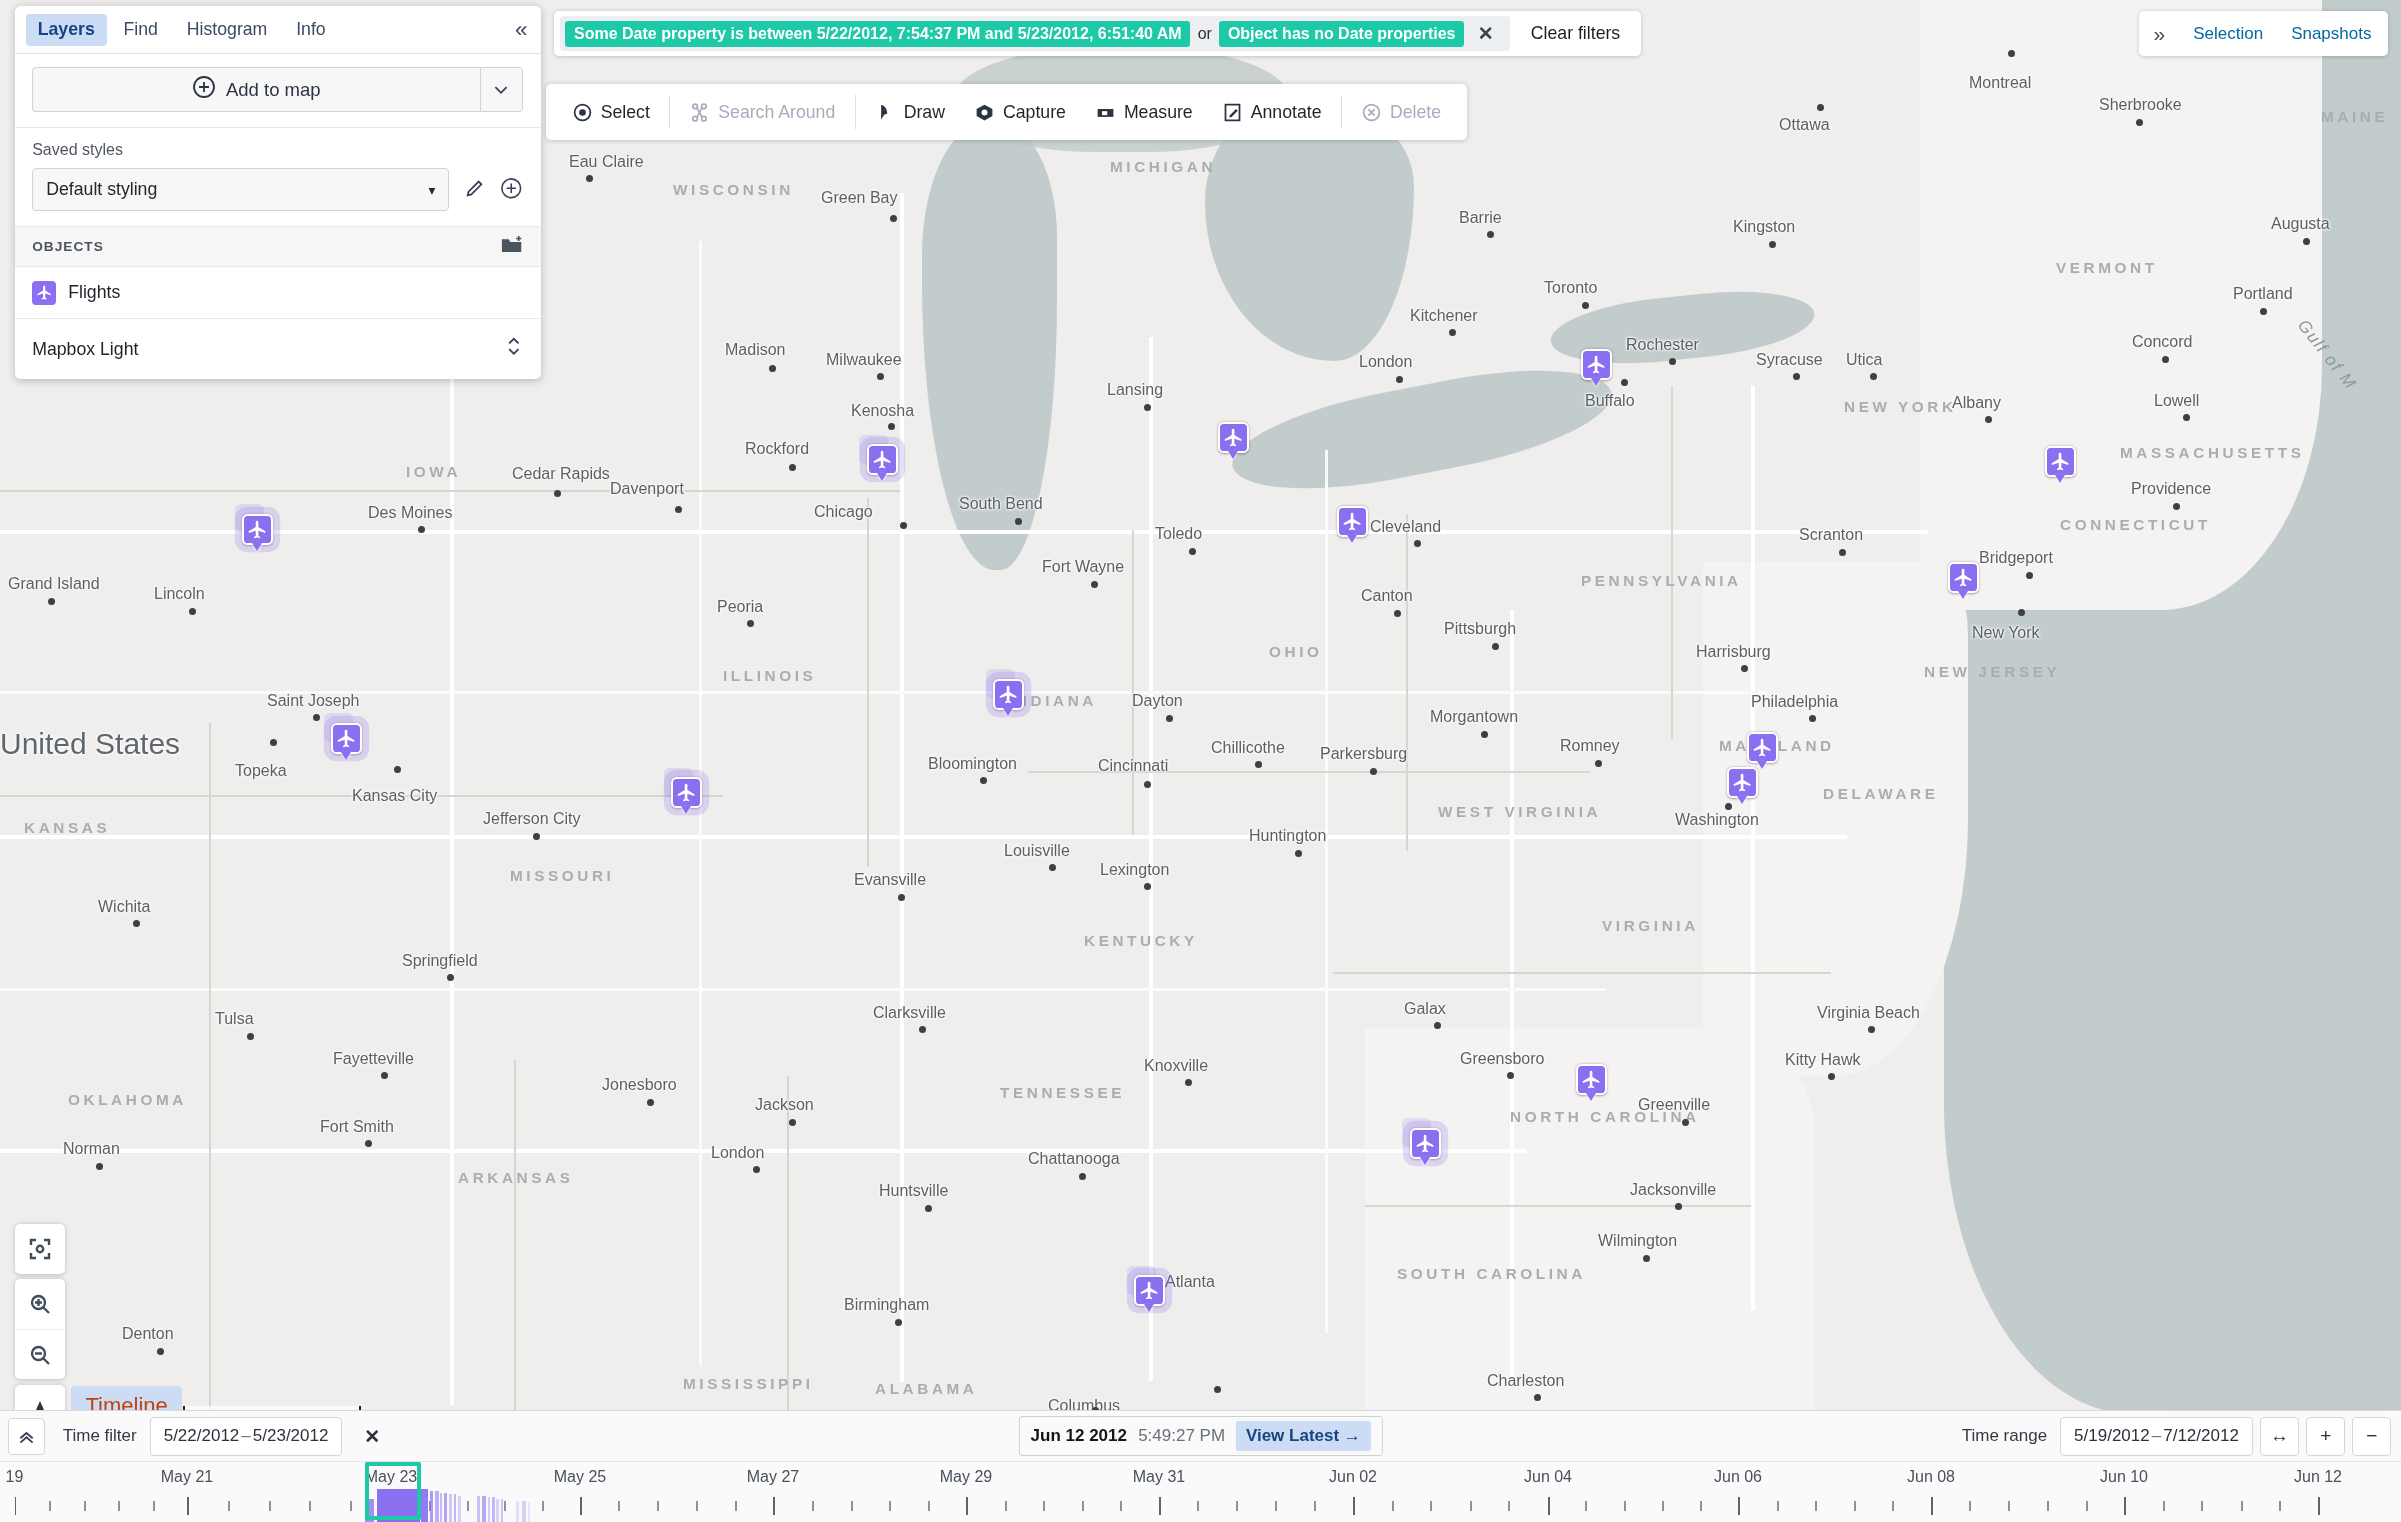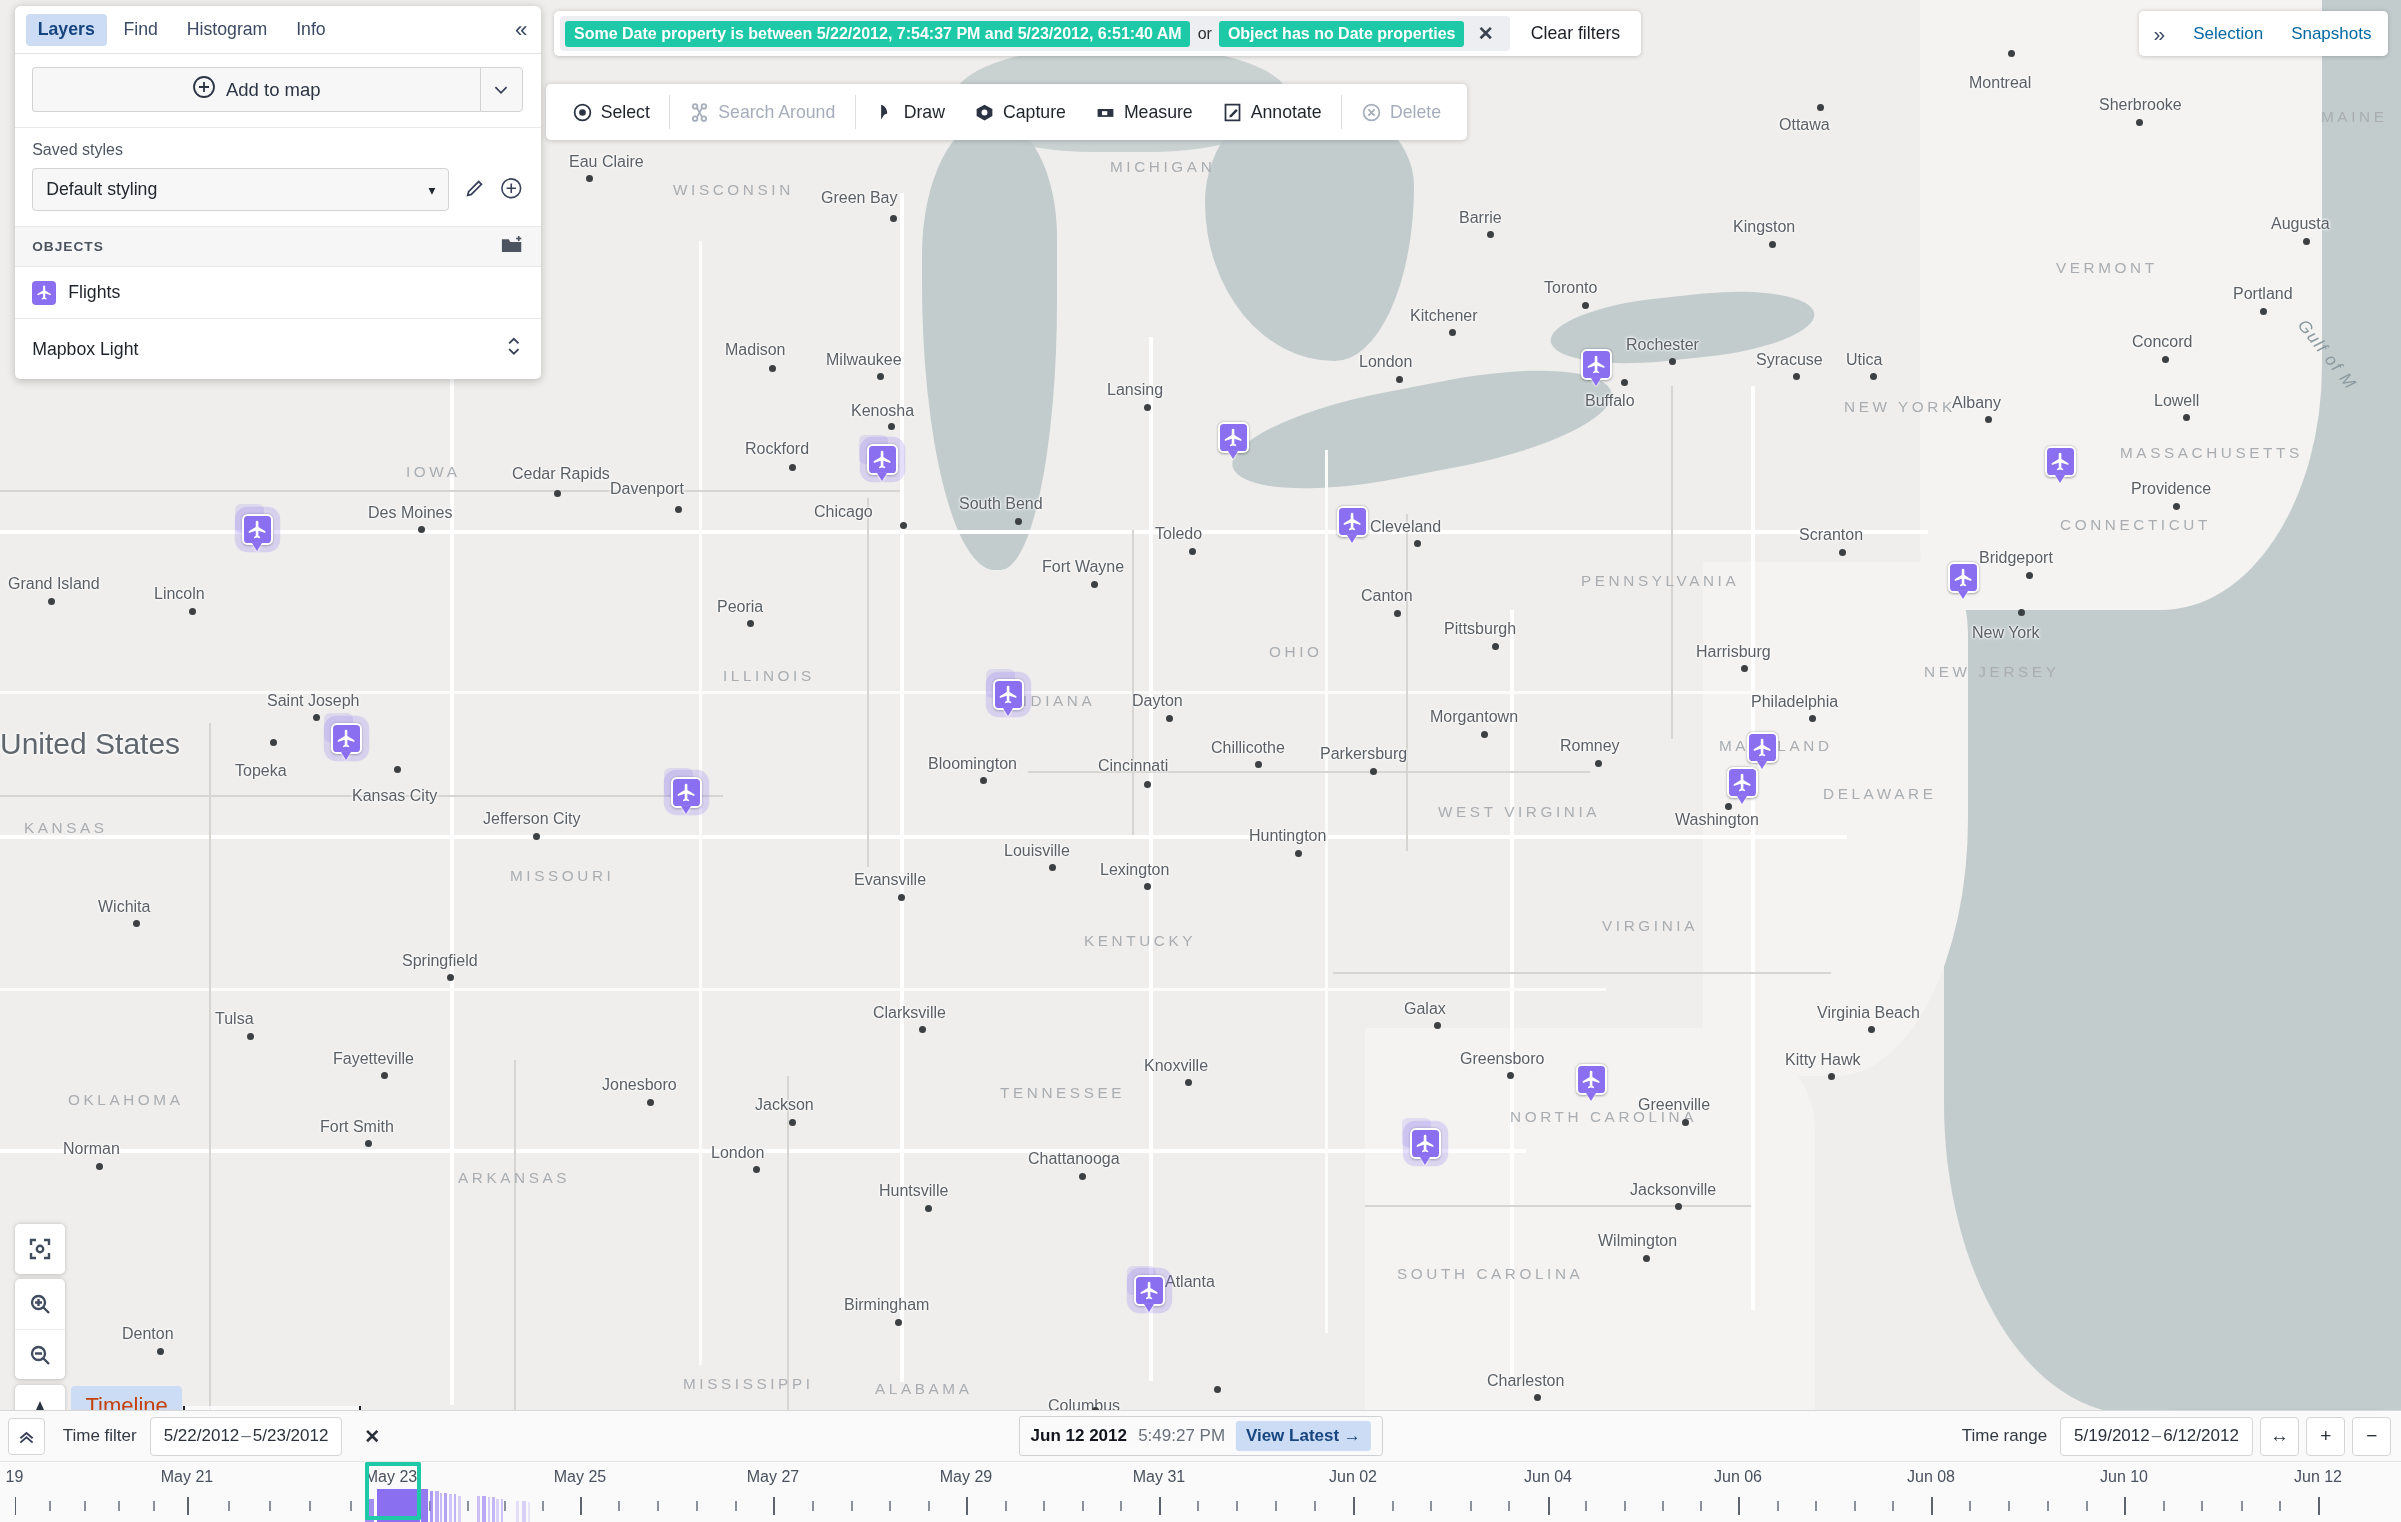--- a/index.html
+++ b/index.html
@@ -19,21 +19,21 @@
   }
   .water {
     position: absolute; background: #bfc9cb; opacity: .95;
   }
   .land-lt { position:absolute; background:#f4f3f1; }
   .road { position:absolute; background:#ffffff; }
   .road-thin { position:absolute; background:#fbfbfa; }
   .border { position:absolute; background:#d6d5d2; }
   .statelabel {
     position: absolute; color:#a9adb1; font-size:15.3px; letter-spacing:3.6px;
-    font-weight:400; white-space:nowrap; text-transform:uppercase;
+    font-weight:700; white-space:nowrap; text-transform:uppercase;
   }
   .citylabel {
     position:absolute; color:#5b6066; font-size:16px; white-space:nowrap;
     text-shadow: 0 0 2.4px #fff, 0 0 2.4px #fff, 0 0 4px #fff;
   }
   .citydot {
     position:absolute; width:7.2px; height:7.2px; border-radius:50%;
     background:#3c4043;
   }
   .waterlabel {
@@ -816,21 +816,21 @@
       <span class="date">Jun 12 2012</span>
       <span class="time">5:49:27 PM</span>
       <span class="view-latest">View Latest →</span>
     </div>
 
     <div id="bb-right">
       <span class="bb-label">Time range</span>
       <div class="range-box">
         <span>5/19/2012</span>
         <span class="dash">–</span>
-        <span>6/12/2012</span>
+        <span>7/12/2012</span>
       </div>
       <div class="bb-icon-btn">↔</div>
       <div class="bb-icon-btn">+</div>
       <div class="bb-icon-btn">−</div>
     </div>
   </div>
 
   <div id="bb-axis">
       <div class="axis-label" style="left: 14.5px;">19</div>
       <div class="tick-major" style="left: 14.5px;"></div>

